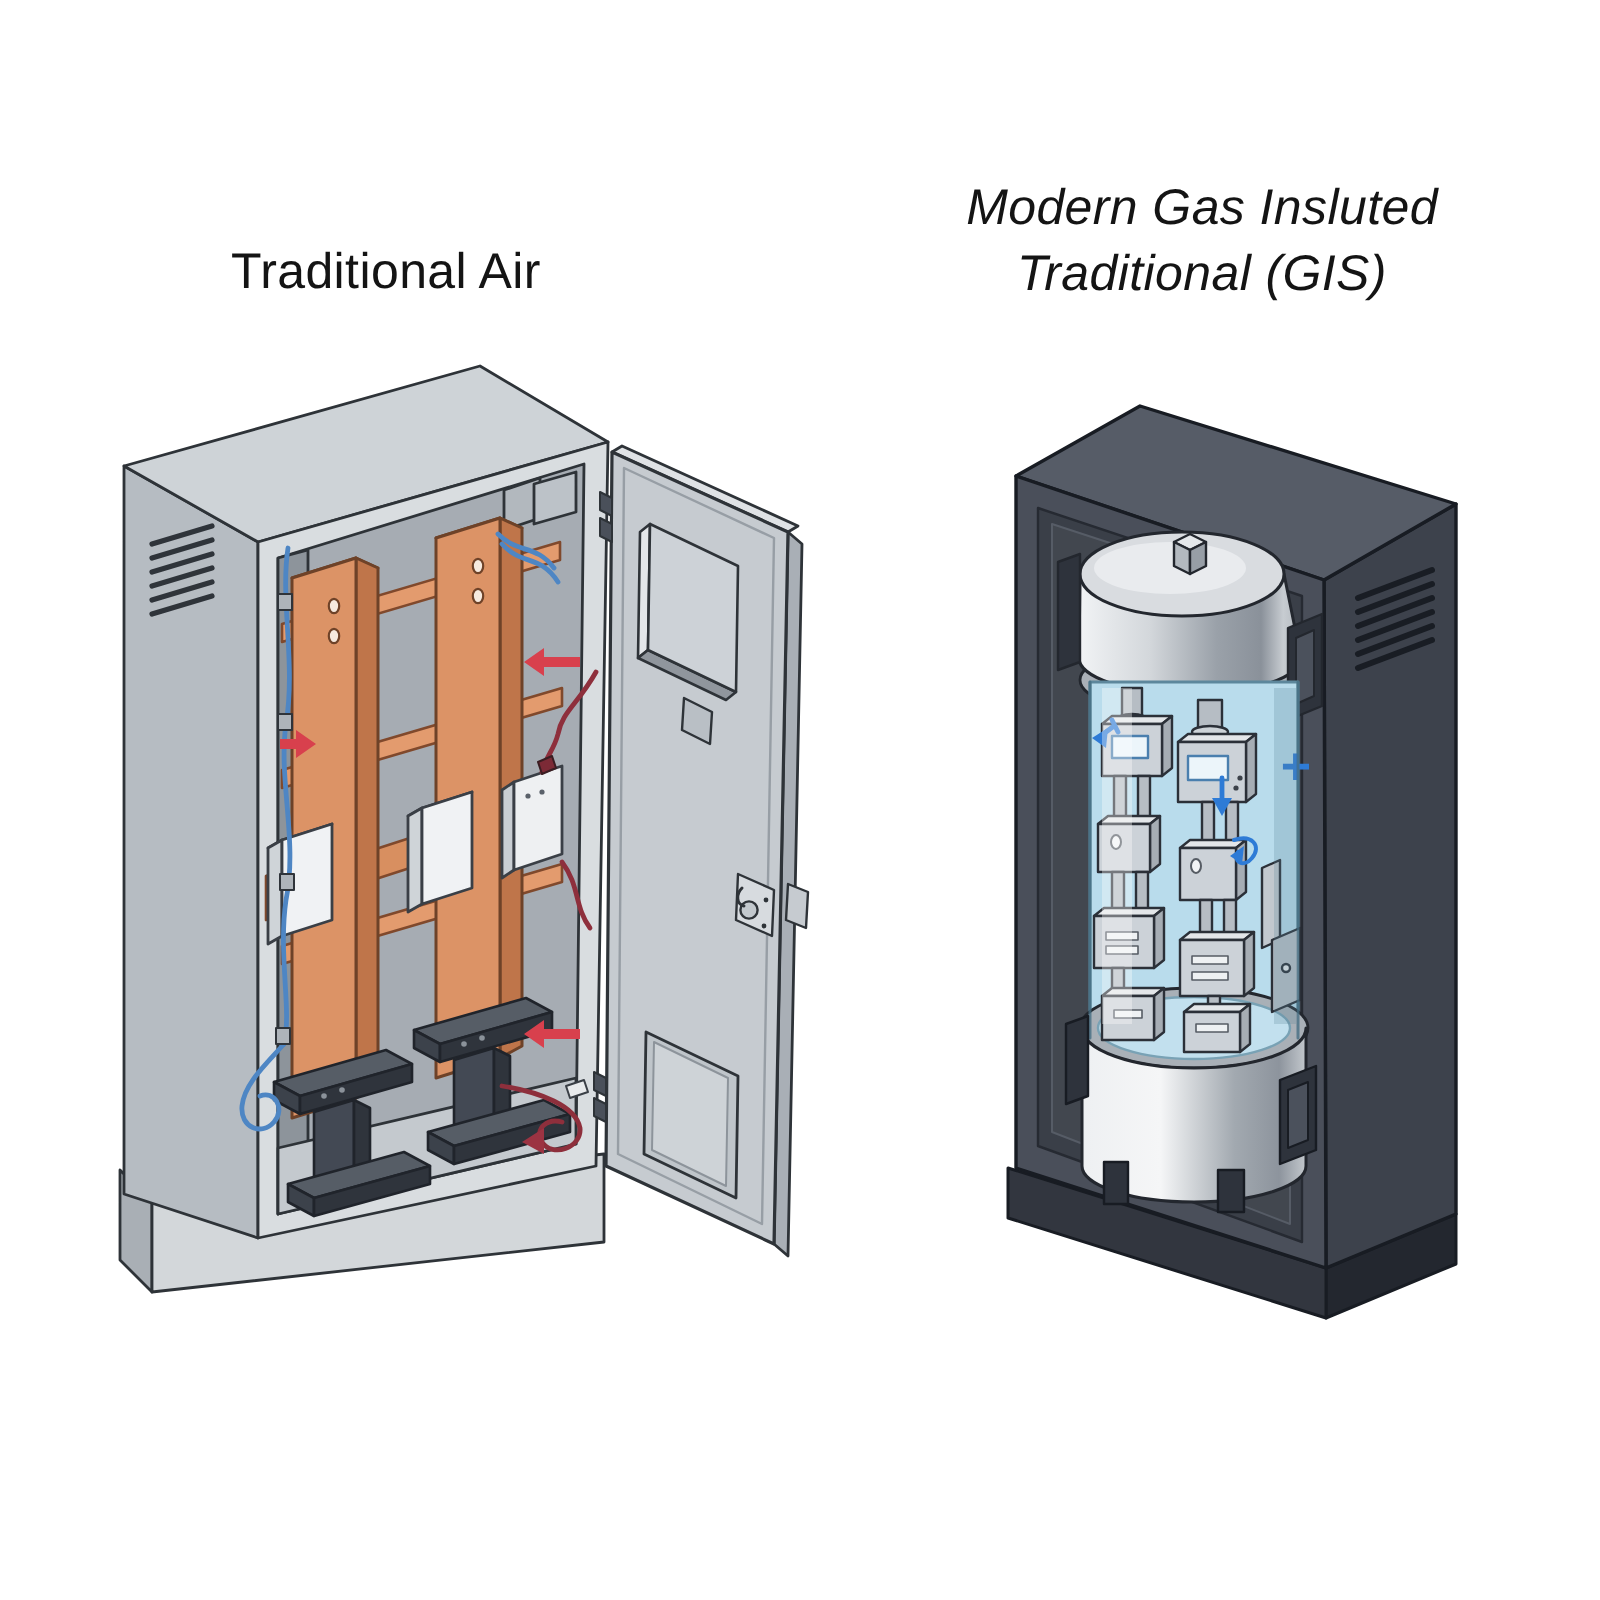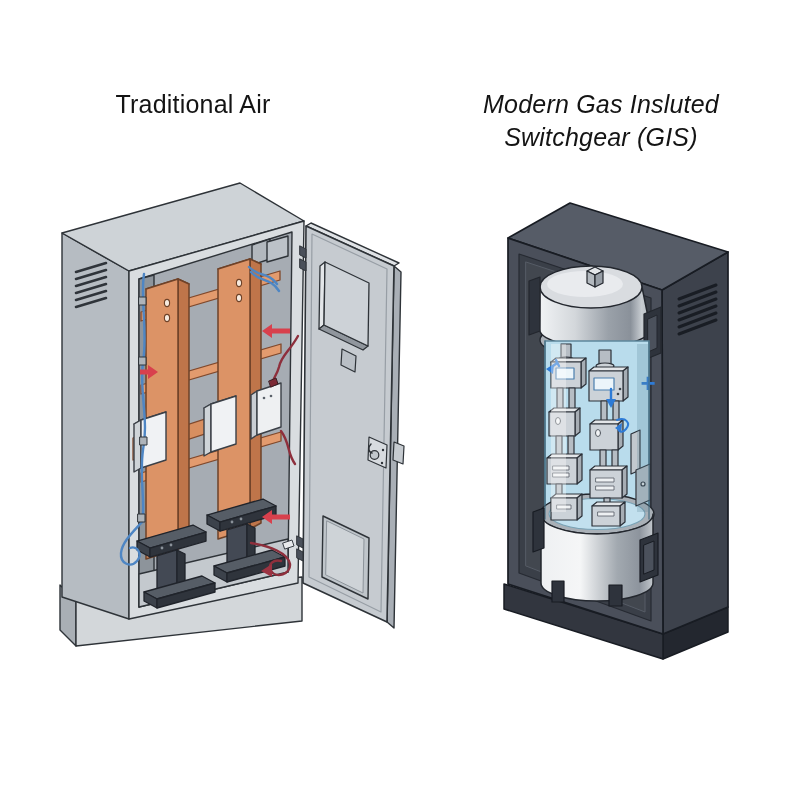--- a/index.html
+++ b/index.html
@@ -8,37 +8,37 @@
     font-family:"Liberation Sans", sans-serif;
     position:relative;overflow:hidden;
   }
   .stage{position:absolute;inset:0;width:800px;height:800px;}
   .panel-title{
     position:absolute;top:88px;width:300px;
     text-align:center;color:#141414;
     font-size:25px;line-height:33px;font-weight:500;
     letter-spacing:0.2px;
   }
-  .panel-title.left{left:43px;}
+  .panel-title.left{left:43px;margin-top:32px;}
   .panel-title.right{left:451px;font-style:italic;}
   svg{position:absolute;display:block;}
   #svg-ais{left:40px;top:170px;width:380px;height:500px;}
   #svg-gis{left:480px;top:190px;width:260px;height:490px;}
 </style>
 </head>
 <body>
 
 <div class="stage">
 
   <div class="panel-title left">
     <div>Traditional Air</div>
   </div>
   <div class="panel-title right">
     <div>Modern Gas Insluted</div>
-    <div>Switchgear (GIS)</div>
+    <div>Traditional (GIS)</div>
   </div>
 
   <svg id="svg-ais" viewBox="40 170 380 500" xmlns="http://www.w3.org/2000/svg">
     <g stroke="#2e3338" stroke-width="1.4" stroke-linejoin="round" stroke-linecap="round">
 
       <g>
         <polygon points="60,585 76,601 76,646 60,630" fill="#a9afb5"></polygon>
         <polygon points="76,601 302,577 302,621 76,646" fill="#d3d7da"></polygon>
       </g>
 

